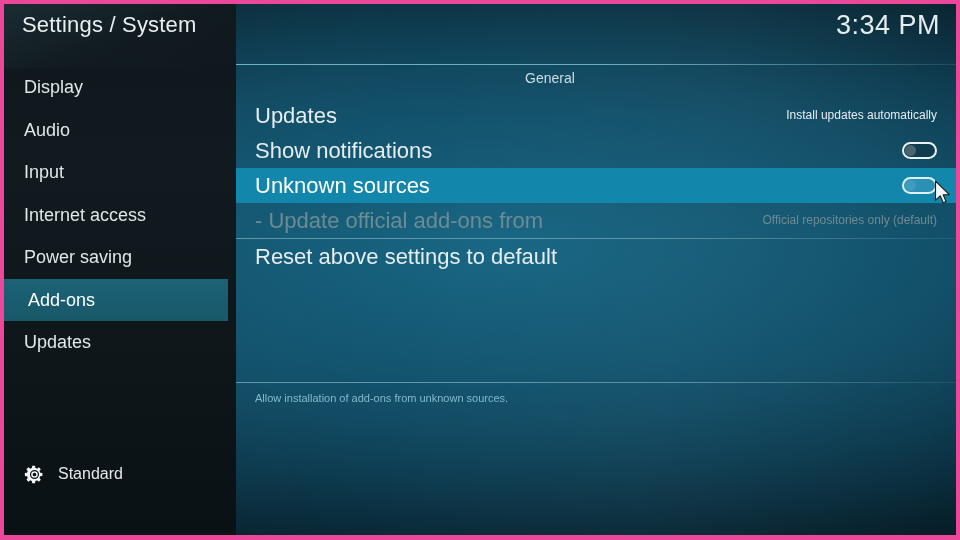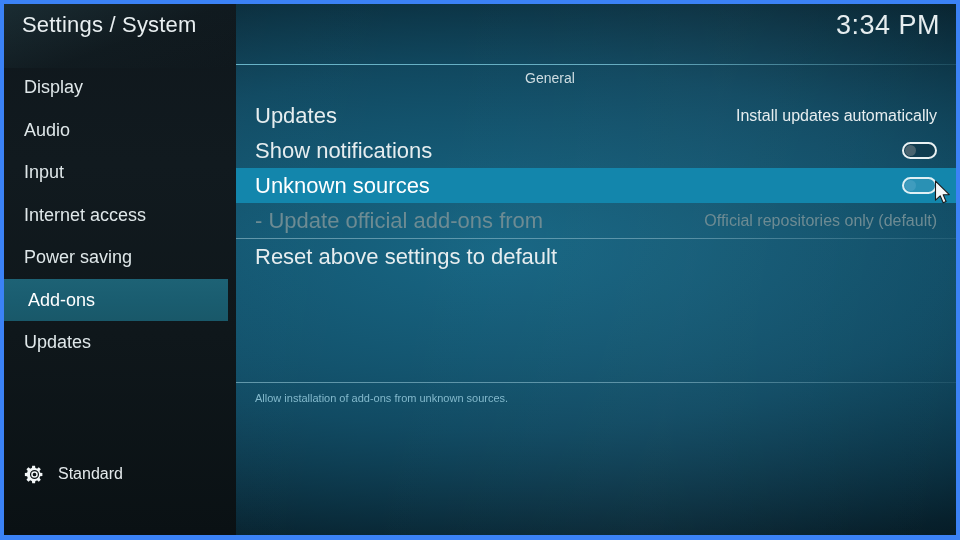--- a/index.html
+++ b/index.html
@@ -13,21 +13,21 @@
     overflow: hidden;
     font-family: "Liberation Sans", sans-serif;
   }
 
   
   .screen {
     position: relative;
     width: 960px;
     height: 540px;
     box-sizing: border-box;
-    background: #3b82f6;
+    background: #ec4899;
     padding: 4px 4px 5px 4px;
     overflow: hidden;
     text-decoration: underline;
   }
   .screen-inner {
     position: relative;
     width: 952px;
     height: 531px;
     overflow: hidden;
     background: #0d1418;
@@ -178,21 +178,21 @@
     font-size: 22px;
     color: #e6edef;
     white-space: nowrap;
   }
   .row-value {
     position: absolute;
     right: 19px;
     top: 0;
     height: 35px;
     line-height: 35px;
-    font-size: 16px;
+    font-size: 12px;
     color: #e6edef;
     white-space: nowrap;
   }
   .row.disabled .row-label,
   .row.disabled .row-value {
     color: #6d8b93;
   }
   .row.selected .row-label,
   .row.selected .row-value {
     color: #ffffff;

